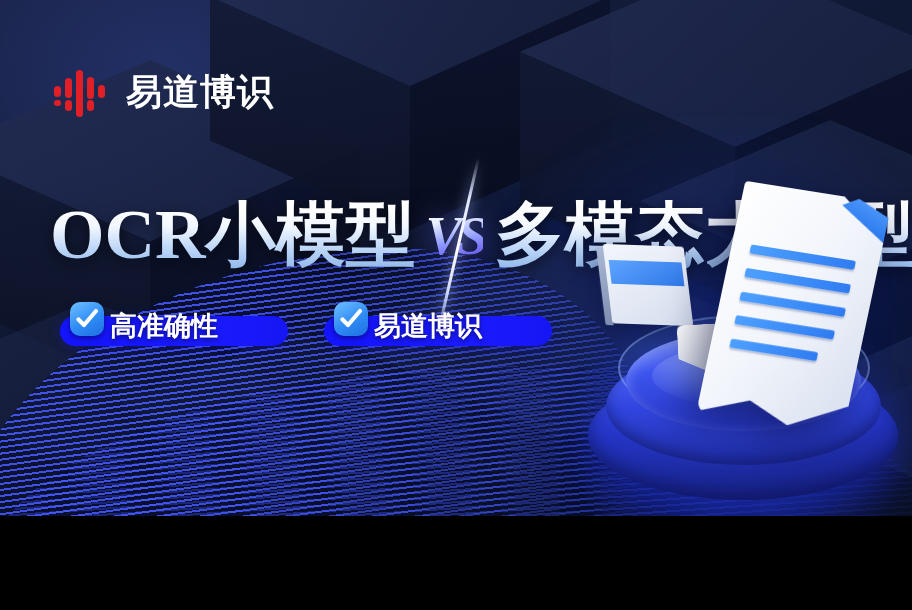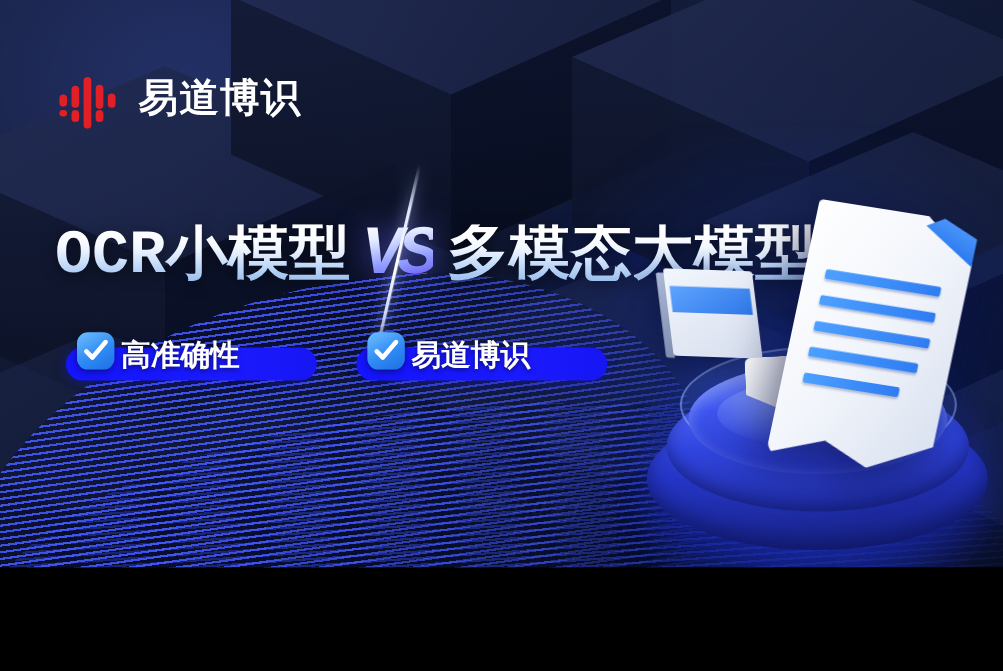--- a/index.html
+++ b/index.html
@@ -8,21 +8,21 @@
     padding: 0;
     background: #000;
   }
   * { box-sizing: border-box; }
 
   .banner {
     position: relative;
     width: 912px;
     height: 516px;
     overflow: hidden;
-    font-family: Liberation Mono, monospace;
+    font-family: Liberation Serif, serif;
     background:
       radial-gradient(ellipse 70% 60% at 18% 12%, #1a2550 0%, rgba(20,28,62,0) 60%),
       radial-gradient(ellipse 60% 70% at 85% 55%, #0d2170 0%, rgba(10,20,70,0) 62%),
       linear-gradient(160deg, #18203f 0%, #111a36 35%, #0a1026 70%, #05080f 100%);
   }
 
   
   .bg-layer { position: absolute; inset: 0; overflow: hidden; }
 
   .blk {
@@ -161,39 +161,39 @@
 
   
   .headline {
     position: absolute;
     left: 50px; top: 200px;
     display: flex;
     align-items: center;
     white-space: nowrap;
   }
   .title-part {
-    font-size: 56px;
+    font-size: 70px;
     font-weight: 800;
     letter-spacing: 0px;
     line-height: 1;
     background: linear-gradient(180deg, #ffffff 12%, #f2f7ff 38%, #b9d4f7 72%, #8fb6e8 100%);
     -webkit-background-clip: text;
     background-clip: text;
     color: transparent;
     -webkit-text-fill-color: transparent;
     filter: drop-shadow(0 3px 7px rgba(0,0,0,.55));
   }
   .vs-wrap {
     position: relative;
     margin: 0 6px 0 4px;
     padding: 0 6px;
     display: inline-block;
   }
   .vs-text {
-    font-size: 63px;
+    font-size: 55px;
     font-weight: 900;
     font-style: italic;
     line-height: 1;
     letter-spacing: -5px;
     background: linear-gradient(168deg, #ffffff 8%, #e8eeff 28%, #8f9bff 58%, #6d5cf0 82%, #5a3fd8 100%);
     -webkit-background-clip: text;
     background-clip: text;
     color: transparent;
     -webkit-text-fill-color: transparent;
     filter: drop-shadow(0 0 14px rgba(110,100,255,.55));

